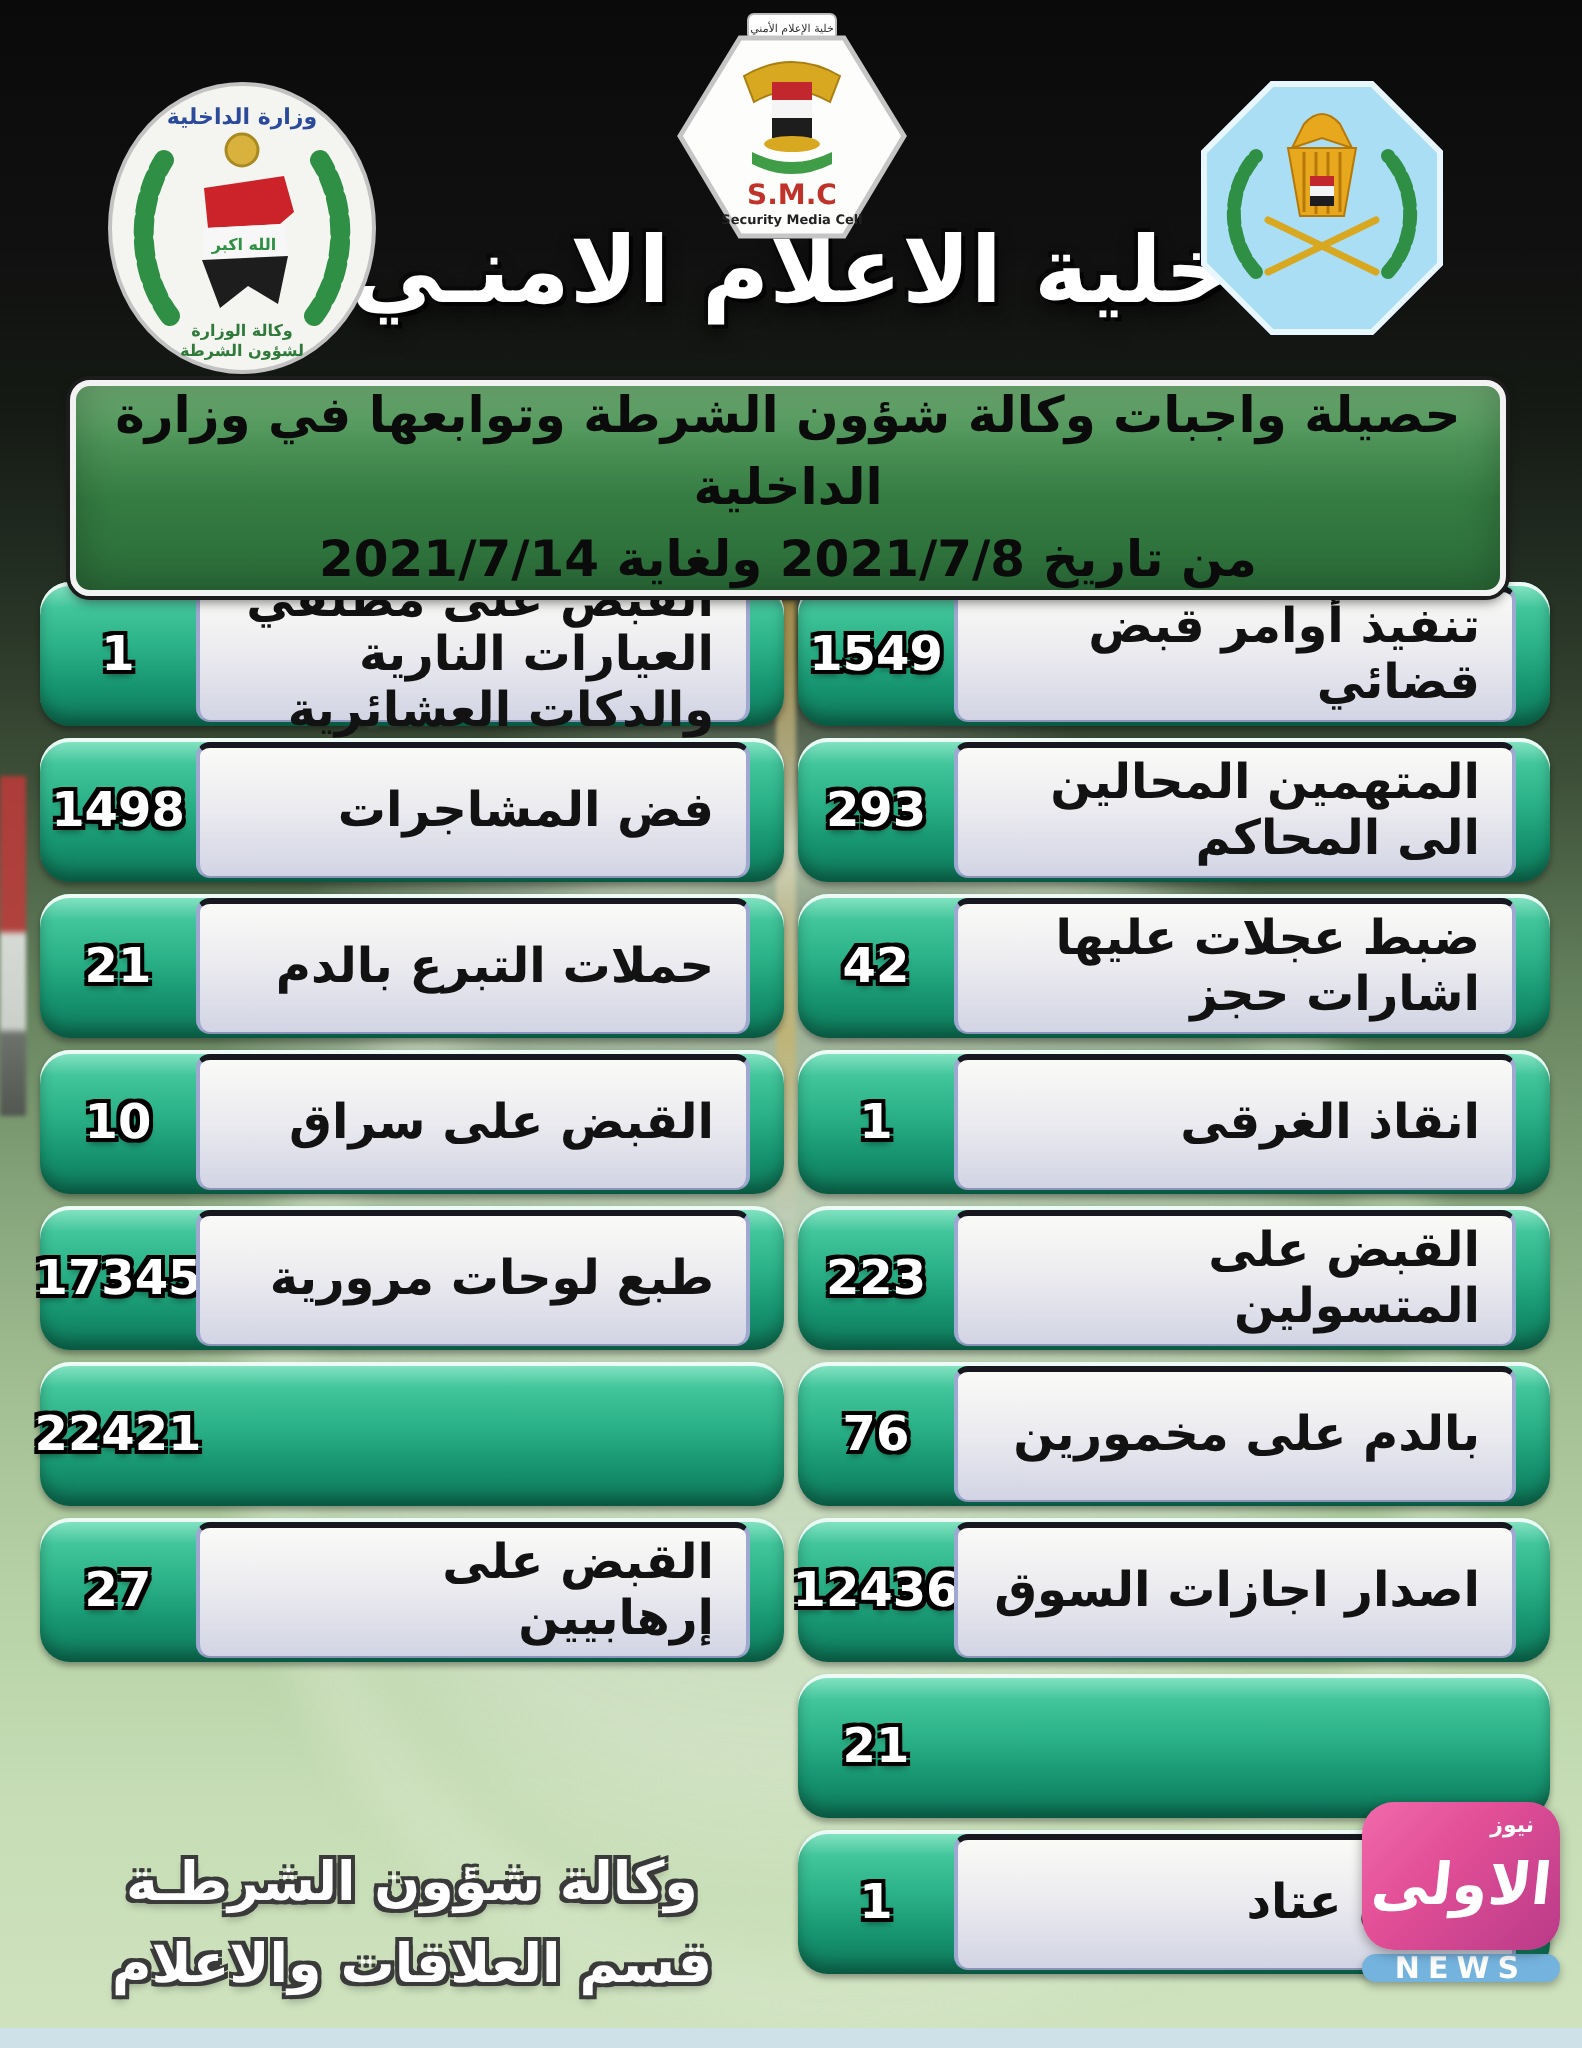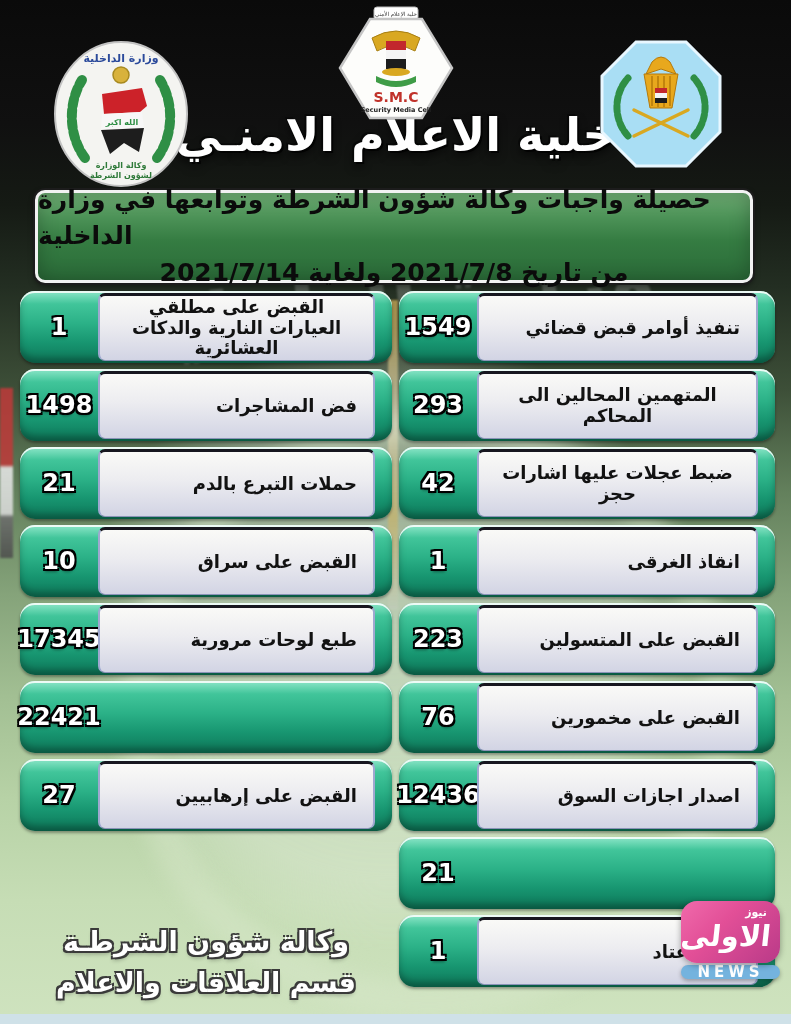--- a/index.html
+++ b/index.html
@@ -30,52 +30,52 @@
   .logo{position:absolute;z-index:3;}
   .logo-ministry{left:52px;top:30px;}
   .logo-smc{left:332px;top:6px;}
   .logo-police{left:596px;top:40px;}
   .page-title{
     position:absolute;left:0;right:0;top:108px;z-index:2;
     text-align:center;direction:rtl;color:#ffffff;font-weight:bold;font-size:46px;letter-spacing:1px;
     text-shadow:2px 2px 0 rgba(0,0,0,.75),-2px -2px 0 rgba(0,0,0,.45),0 5px 9px rgba(0,0,0,.6);}
   
   .banner{
-    position:absolute;left:35px;top:190px;width:718px;height:93px;z-index:3;
+    position:absolute;left:35px;top:190px;width:718px;height:108px;z-index:3;
     box-sizing:border-box;border-radius:10px;border:3px solid #f2f2f2;
     box-shadow:0 0 0 2px #1c1c1c,0 3px 6px rgba(0,0,0,.5),inset 0 0 20px rgba(0,0,0,.25);
     background:linear-gradient(180deg,#6fae74 0%,#4c9257 28%,#357c42 55%,#2a6b38 100%);
     display:flex;flex-direction:column;align-items:center;justify-content:center;
-    direction:rtl;text-align:left;color:#0b0b0b;font-weight:bold;font-size:25px;line-height:1.45;}
+    direction:rtl;text-align:center;color:#0b0b0b;font-weight:bold;font-size:25px;line-height:1.45;}
   
   .col{position:absolute;top:291px;z-index:2;}
   .col-left{left:20px;width:372px;}
   .col-right{left:399px;width:376px;}
   .row{position:relative;height:72px;margin-bottom:6px;border-radius:15px;
     background:linear-gradient(180deg,#8ee7c9 0%,#41c59a 18%,#2bb187 45%,#179570 72%,#0d7758 100%);
     box-shadow:inset 0 2px 0 rgba(255,255,255,.85),inset 0 -5px 7px rgba(0,0,0,.28),0 2px 3px rgba(0,0,0,.35);}
   .num{position:absolute;left:0;top:0;bottom:0;width:78px;
     display:flex;align-items:center;justify-content:center;
     color:#fff;font-weight:bold;font-size:24px;
     text-shadow:-2px -2px 0 #000,2px -2px 0 #000,-2px 2px 0 #000,2px 2px 0 #000,0 3px 3px rgba(0,0,0,.4);}
   .pill{position:absolute;left:78px;right:17px;top:2px;bottom:2px;border-radius:7px;box-sizing:border-box;
     background:linear-gradient(180deg,#fafaf7 0%,#ececf0 45%,#d2d4e4 100%);
     border-top:3px solid #17171f;border-left:2px solid #9fa8d0;border-right:2px solid #9fa8d0;border-bottom:1px solid #8b93b8;
-    display:flex;align-items:center;direction:rtl;text-align:center;
-    padding:2px 16px;color:#121212;font-weight:bold;font-size:18px;line-height:1.15;}
+    display:flex;align-items:center;direction:rtl;text-align:right;
+    padding:2px 16px;color:#121212;font-weight:bold;font-size:24px;line-height:1.15;}
   
   .footer-credit{position:absolute;left:20px;top:922px;width:372px;z-index:2;
     text-align:center;direction:rtl;color:#fff;font-weight:bold;font-size:27px;line-height:1.5;
     text-shadow:-2px -2px 0 #3a3a3a,2px -2px 0 #3a3a3a,-2px 2px 0 #3a3a3a,2px 2px 0 #3a3a3a,0 3px 4px rgba(0,0,0,.3);}
   
   .news{position:absolute;left:681px;top:901px;width:99px;z-index:5;}
-  .news-sq{position:relative;height:62px;border-radius:16px;
+  .news-sq{position:relative;height:74px;border-radius:16px;
     background:linear-gradient(135deg,#f06aab 0%,#e24f97 40%,#b93a88 100%);
     box-shadow:0 2px 6px rgba(0,0,0,.35);
-    display:flex;align-items:center;justify-content:flex-start;}
+    display:flex;align-items:center;justify-content:center;}
   .news-ar{color:#fff;font-weight:bold;font-size:29px;transform:skewX(-6deg);margin-top:8px;}
   .news-sm{position:absolute;top:5px;right:13px;color:#fff;font-size:11px;font-weight:bold;}
   .news-en{margin-top:2px;height:14px;border-radius:7px;background:#74b3de;
     display:flex;align-items:center;justify-content:center;
     color:#fff;font-weight:bold;letter-spacing:4px;font-size:15px;box-shadow:0 2px 4px rgba(0,0,0,.3);}
 </style>
 </head>
 <body>
 
 <div class="poster">
@@ -167,21 +167,21 @@
     </div>
     <div class="row">
       <div class="num">223</div>
       <div class="pill">
           <span>القبض على المتسولين</span>
         </div>
     </div>
     <div class="row">
       <div class="num">76</div>
       <div class="pill">
-          <span>القبض على مخمورين</span>
+          <span>بالدم على مخمورين</span>
         </div>
     </div>
     <div class="row">
       <div class="num">12436</div>
       <div class="pill">
           <span>اصدار اجازات السوق</span>
         </div>
     </div>
     <div class="row">
       <div class="num">21</div>

